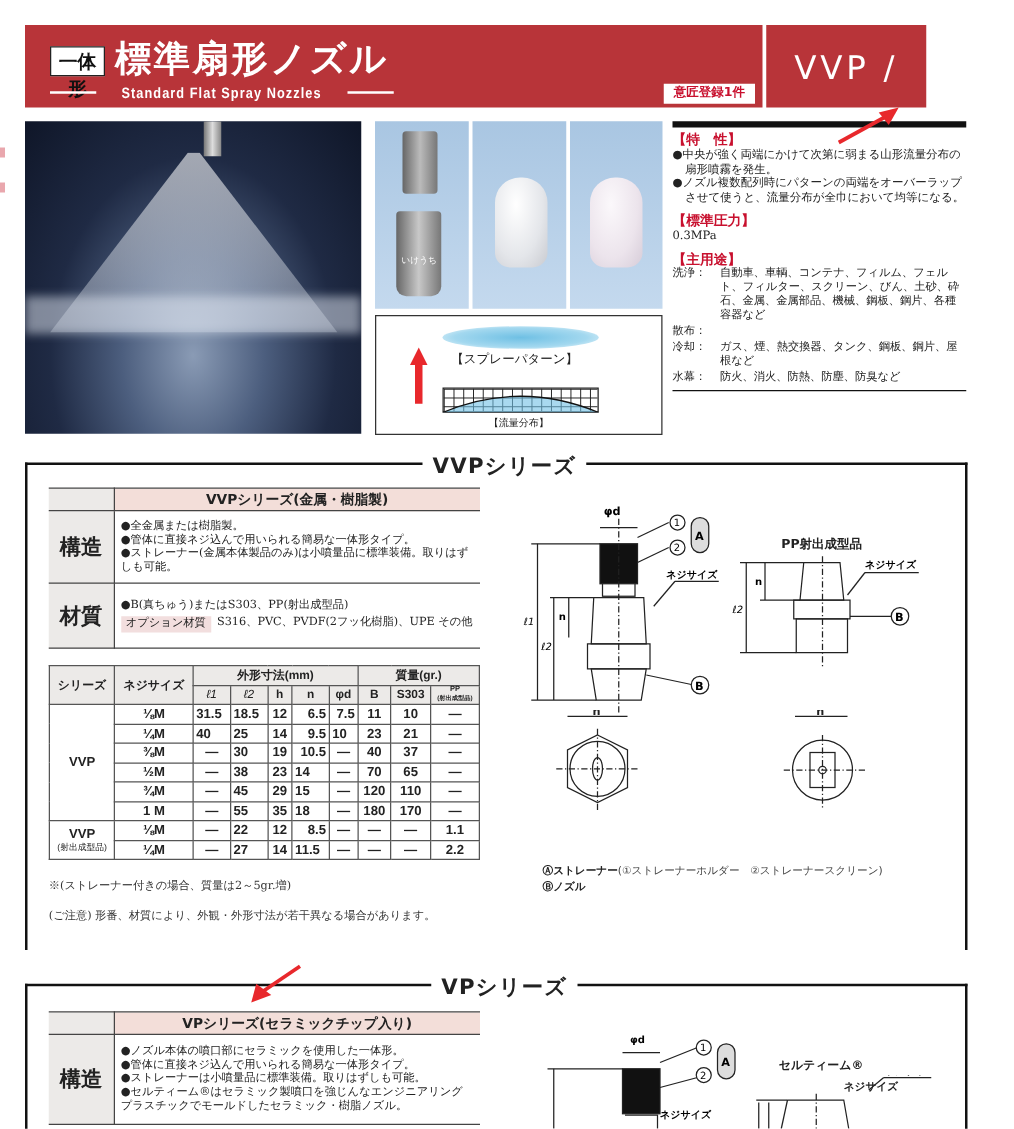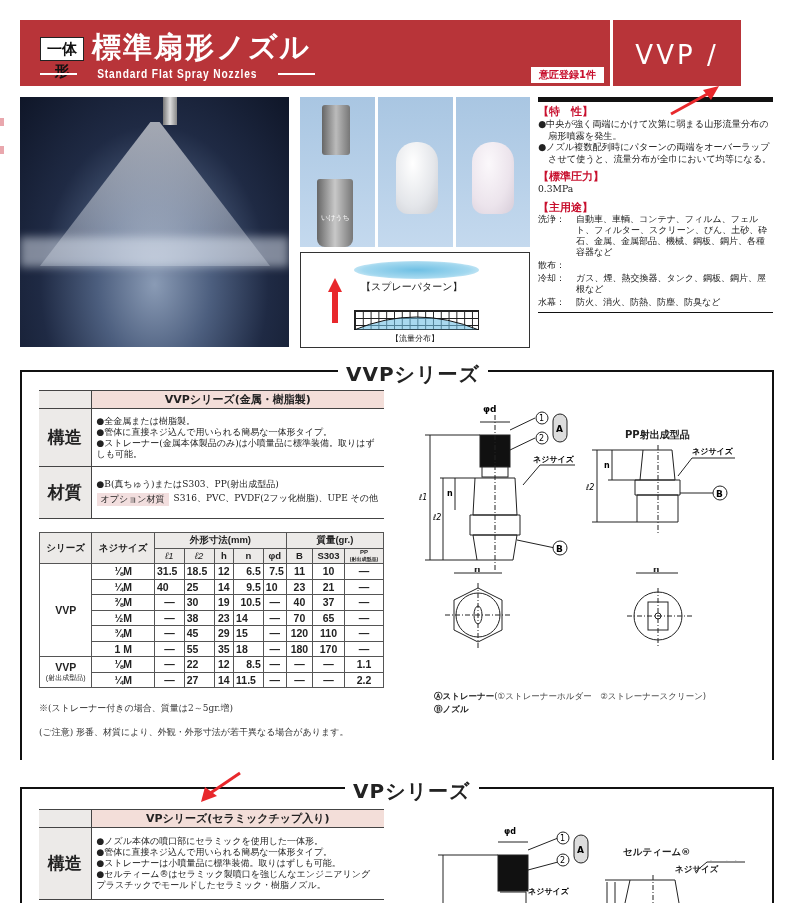--- a/index.html
+++ b/index.html
@@ -20,21 +20,21 @@
   .photo-main { left: 20px; top: 97px; width: 269px; height: 250px; background: radial-gradient(ellipse at 50% 75%, #8a9bb5 0%, #4c5e7e 30%, #1f2a44 60%, #0f1628 100%); overflow: hidden; }
   .photo-main .spray { position: absolute; left: 20px; top: 25px; width: 230px; height: 160px; background: linear-gradient(to bottom, rgba(255,255,255,0.85), rgba(220,230,245,0.35)); clip-path: polygon(48% 0, 52% 0, 100% 90%, 0 90%); opacity: 0.7; }
   .photo-main .band { position: absolute; left: 0; top: 140px; width: 100%; height: 30px; background: rgba(230,235,245,0.5); filter: blur(4px); }
   .photo-main .nozzle { position: absolute; left: 143px; top: 0; width: 14px; height: 28px; background: linear-gradient(to right, #777, #ddd, #888); }
 
   .photo-strip { top: 97px; height: 150px; background: linear-gradient(to bottom, #a9c6e2, #c4d9ee); }
   .p1 { left: 300px; width: 75px; }
   .p2 { left: 378px; width: 75px; }
   .p3 { left: 456px; width: 74px; }
   .metal-top { position: absolute; left: 22px; top: 8px; width: 28px; height: 50px; background: linear-gradient(to right, #666, #bbb, #777); border-radius: 3px; }
-  .metal-bot { position: absolute; left: 17px; top: 82px; width: 36px; height: 68px; background: linear-gradient(to right, #666, #c8c8c8, #777); border-radius: 3px 3px 8px 8px; }
+  .metal-bot { position: absolute; left: 17px; top: 72px; width: 36px; height: 68px; background: linear-gradient(to right, #666, #c8c8c8, #777); border-radius: 3px 3px 8px 8px; }
   .metal-bot span { position: absolute; left: 4px; top: 34px; font-size: 7px; color: #fff; }
   .ceramic1 { position: absolute; left: 18px; top: 45px; width: 42px; height: 72px; background: radial-gradient(ellipse at 40% 30%, #fff, #e4e6ea 60%, #c8cad0); border-radius: 20px 20px 12px 12px; }
   .ceramic2 { position: absolute; left: 16px; top: 45px; width: 42px; height: 72px; background: radial-gradient(ellipse at 40% 30%, #fbf8fb, #ece4ec 60%, #d6ccd8); border-radius: 20px 20px 12px 12px; }
 
   .pattern-box { left: 300px; top: 252px; width: 230px; height: 96px; border: 1px solid #333; background: #fff; }
   .pattern-box .ellipse { position: absolute; left: 53px; top: 8px; width: 125px; height: 18px; border-radius: 50%; background: radial-gradient(ellipse, #6fc0e4 0%, #a3d8ef 60%, rgba(255,255,255,0) 100%); }
   .pattern-box .lbl1 { position: absolute; left: 60px; top: 27px; font-size: 10px; }
   .pattern-box .arrow { position: absolute; left: 27px; top: 25px; width: 0; height: 0; border-left: 7px solid transparent; border-right: 7px solid transparent; border-bottom: 14px solid #e8282c; }
   .pattern-box .arrow-shaft { position: absolute; left: 31px; top: 38px; width: 6px; height: 32px; background: #e8282c; }
   .pattern-box .grid { position: absolute; left: 53px; top: 57px; width: 125px; height: 20px; border: 1px solid #222; background-image: linear-gradient(to right, #222 1px, transparent 1px), linear-gradient(to bottom, #222 1px, transparent 1px); background-size: 7.8px 7px; }
@@ -46,21 +46,21 @@
   .feat .topbar { height: 5px; background: #111; margin-bottom: 3px; }
   .feat h3 { color: #c8102e; font-size: 11px; font-weight: bold; margin-top: 3px; line-height: 13px; }
   .feat p, .feat .li { font-family: "DejaVu Serif", serif; font-size: 9.2px; line-height: 11.5px; color: #222; }
   .feat .li { padding-left: 10px; text-indent: -10px; }
   .feat .use { display: flex; font-family: "DejaVu Serif", serif; font-size: 9px; line-height: 11px; margin-bottom: 2px; }
   .feat .use .k { width: 38px; flex: none; }
   .feat .botbar { height: 1.5px; background: #111; margin-top: 4px; }
 
   
   .section { left: 20px; width: 754px; border: 2px solid #111; border-bottom: none; }
-  .sec-title { position: absolute; background: #fff; padding: 0 8px; font-size: 20px; font-weight: bold; letter-spacing: 1px; }
+  .sec-title { position: absolute; background: #fff; padding: 0 8px; font-size: 17px; font-weight: bold; letter-spacing: 1px; }
   .spec { position: absolute; left: 19px; border-collapse: collapse; font-size: 9.5px; }
   .spec td { border-top: 1.5px solid #444; border-bottom: 1.5px solid #444; }
   .spec .lh { width: 52px; background: #eceae8; text-align: center; font-weight: bold; font-size: 17px; border-right: 1px solid #444; }
   .spec .head { background: #f3ded9; text-align: center; font-weight: bold; font-size: 11px; height: 18px; }
   .spec .body { padding: 3px 5px; font-family: "DejaVu Serif", serif; font-size: 9px; line-height: 11px; }
   .opt { background: #f2dede; padding: 1px 4px; margin-right: 5px; font-family: "DejaVu Sans", sans-serif; }
 
   .dim { position: absolute; left: 39px; top: 532px; border-collapse: collapse; font-family: "Liberation Sans", sans-serif; font-weight: bold; font-size: 10.5px; width: 345px; }
   .dim th, .dim td { border: 1px solid #555; text-align: center; height: 15.5px; padding: 0 2px; }
   .dim th { background: #eceae8; font-size: 9.5px; }

